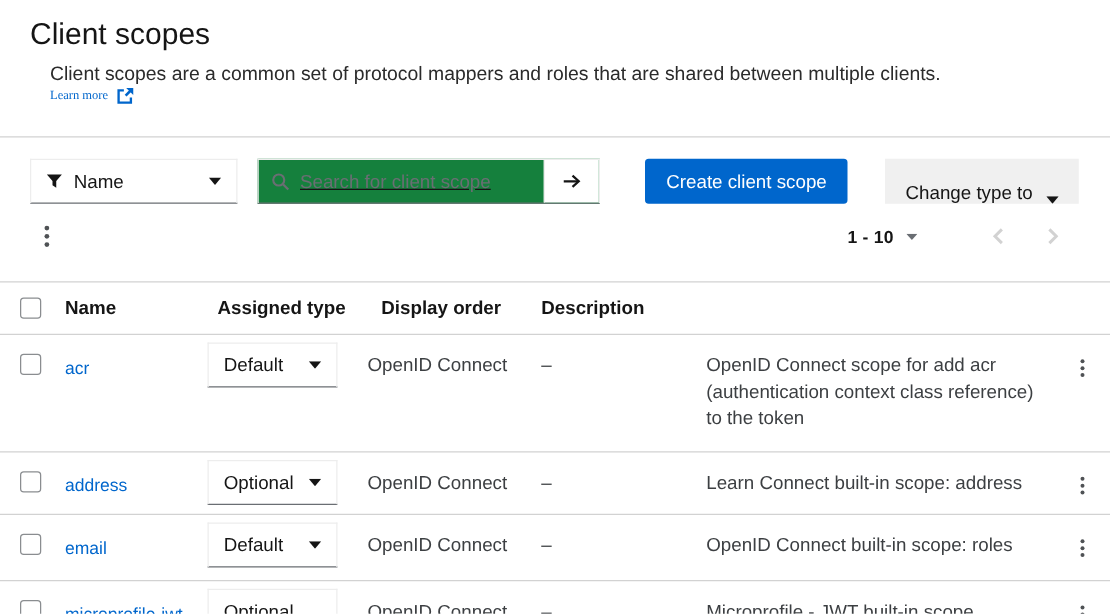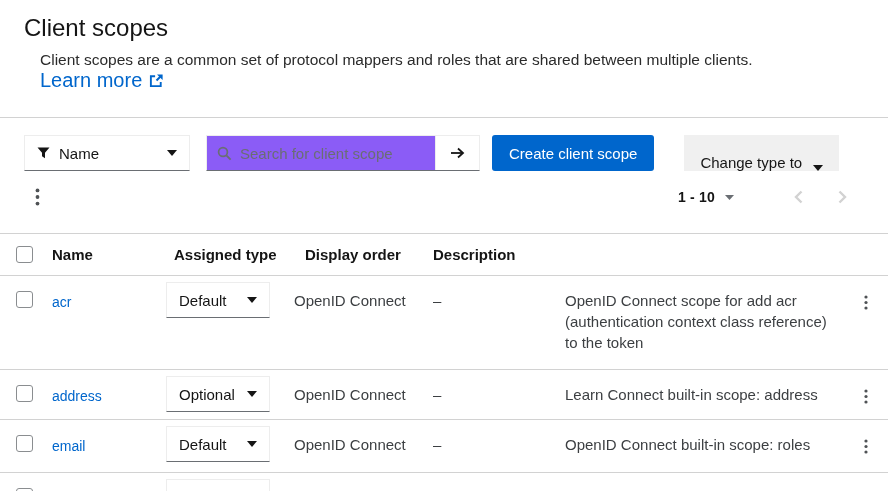--- a/index.html
+++ b/index.html
@@ -6,38 +6,38 @@
   html,body { margin:0; padding:0; }
   body {
     width:888px; height:491px; overflow:hidden; background:#fff;
     font-family:"Liberation Sans", sans-serif; color:#151515;
   }
   
   .page-header { padding:14px 24px 0 24px; }
   .page-title { font-size:24px; font-weight:500; margin:0 0 9px 0; color:#151515; }
   .subtitle-row { display:flex; justify-content:space-between; align-items:baseline;flex-direction:column; }
   .subtitle { font-size:15.5px; color:#2b2b2b; }
-  .learn-more { display:inline-flex; align-items:center; gap:7px; color:#0066cc; font-size:20px; text-decoration:none; cursor:pointer; white-space:nowrap; margin-left:16px; }
+  .learn-more { display:inline-flex; align-items:center; gap:7px; color:#0066cc; font-size:10px; text-decoration:none; cursor:pointer; white-space:nowrap; margin-left:16px;font-family:Liberation Serif, serif; }
   .divider { height:1px; background:#d2d2d2; margin-top:25px; }
 
   
   .toolbar { display:flex; align-items:center; margin:17px 24px 0 24px; height:36px; }
   .pf-toggle {
     width:166px; height:36px; background:#fff; font-size:15px;
     border:1px solid #ededed; border-bottom-color:#6a6e73;
     display:flex; align-items:center; gap:9px; padding:0 12px; cursor:pointer;
   }
   .pf-toggle .caret { margin-left:auto; }
-  .search-group { display:flex; margin-left:16px; height:36px; border:1px solid #ededed; border-bottom-color:#6a6e73; background:#8b5cf6; }
+  .search-group { display:flex; margin-left:16px; height:36px; border:1px solid #ededed; border-bottom-color:#6a6e73; background:#15803d;text-decoration:underline; }
   .search-box { display:flex; align-items:center; gap:8px; width:228px; padding:0 10px; }
   .search-box input { border:none; outline:none; width:100%; font-size:15px; font-family:inherit; color:#151515; background:transparent; padding:0; }
   .search-box input::placeholder { color:#6a6e73; opacity:1; }
   .search-submit { width:44px; border:none; border-left:1px solid #ededed; background:#fff; display:flex; align-items:center; justify-content:center; cursor:pointer; }
   .btn-primary {
-    margin-left:12px; height:36px; padding:5px 17px; background:#0066cc; color:#fff;
+    margin-left:36px; height:36px; padding:5px 17px; background:#0066cc; color:#fff;
     border:none; border-radius:3px; font-size:15px; font-family:inherit; cursor:pointer;
   }
   .btn-control {
     margin-left:30px; height:36px; padding:0 16px; background:#f0f0f0; color:#151515;
     border:none; font-size:15px; font-family:inherit; display:flex; align-items:flex-end; gap:11px; cursor:pointer;
   }
 
   
   .sub-toolbar { display:flex; align-items:center; margin:8px 24px 0 24px; height:36px; }
   .kebab-btn { width:26px; height:36px; background:none; border:none; display:flex; align-items:center; justify-content:center; cursor:pointer; padding:0; }

